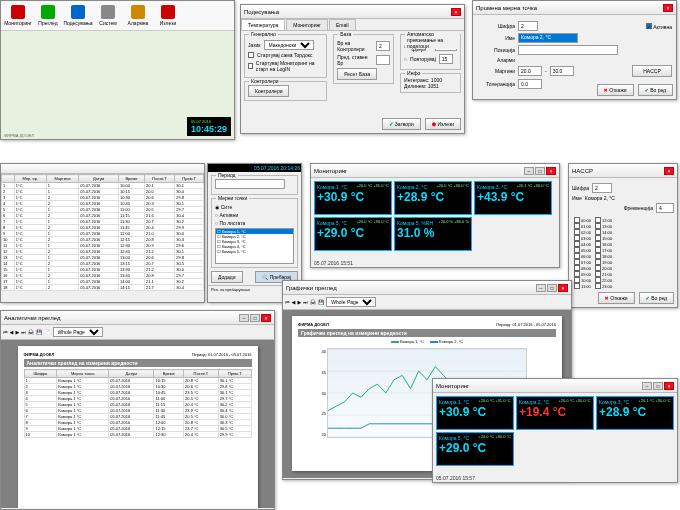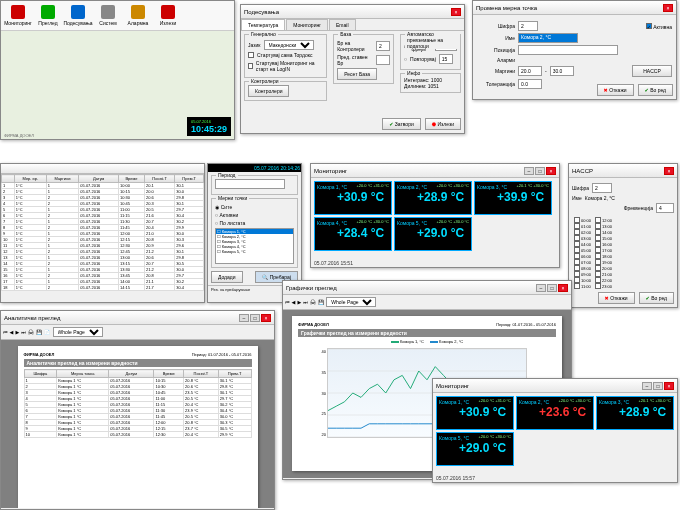--- a/index.html
+++ b/index.html
@@ -51,21 +51,21 @@
 
 
 .aux { left: 207px; top: 163px; width: 95px; height: 140px; }
 
 
 .mon1 { left: 310px; top: 163px; width: 250px; height: 105px; }
 .mon2 { left: 432px; top: 378px; width: 246px; height: 105px; }
 .monbody { display: flex; flex-wrap: wrap; gap: 2px; padding: 3px; }
 .tile { width: 78px; height: 34px; background: #000; border: 1px solid #0af; padding: 2px; position: relative; }
 .tile .tname { color: #0cf; font-size: 5px; }
-.tile .tval { color: #0df; font-size: 12px; font-weight: bold; font-family: Arial; margin-left: 20px; }
+.tile .tval { color: #0df; font-size: 12px; font-weight: bold; font-family: Arial; }
 .tile .tval.red { color: #f33; }
 .tile .sub { position: absolute; top: 1px; right: 2px; font-size: 4px; color: #8f8; text-align: right; line-height: 5px; }
 .monfoot { position: absolute; bottom: 1px; left: 3px; font-size: 5px; color: #333; }
 
 
 .haccp { left: 568px; top: 163px; width: 110px; height: 145px; }
 .timecols { display: flex; gap: 4px; padding: 2px; }
 .timecol { display: flex; flex-direction: column; gap: 0; }
 .timecell { display: flex; align-items: center; gap: 1px; font-size: 4px; }
 
@@ -497,35 +497,35 @@
 +31.0 °C</div>
       </div>
       <div class="tile">
         <div class="tname">Комора 2, °C</div>
         <div class="tval ">+28.9 °C</div>
         <div class="sub">+20.0 °C
 +30.0 °C</div>
       </div>
       <div class="tile">
         <div class="tname">Комора 3, °C</div>
-        <div class="tval ">+39.9 °C</div>
+        <div class="tval ">+43.9 °C</div>
         <div class="sub">+20.1 °C
-+30.0 °C</div>
-      </div>
-      <div class="tile">
-        <div class="tname">Комора 4, °C</div>
-        <div class="tval ">+28.4 °C</div>
-        <div class="sub">+20.0 °C
 +30.0 °C</div>
       </div>
       <div class="tile">
         <div class="tname">Комора 5, °C</div>
         <div class="tval ">+29.0 °C</div>
         <div class="sub">+20.0 °C
 +30.0 °C</div>
+      </div>
+      <div class="tile">
+        <div class="tname">Комора 5, %RH</div>
+        <div class="tval ">31.0 %</div>
+        <div class="sub">+20.0 %
++80.0 %</div>
       </div>
     </div>
   <div class="monfoot">05.07.2016 15:51</div>
 </div>
 
 <div class="win haccp">
   <div class="titlebar">
       <span>HACCP</span>
     <div class="winbtns">
         <div class="winbtn x">×</div>
@@ -785,21 +785,21 @@
     </div>
   <div class="monbody" id="tiles2">
       <div class="tile">
         <div class="tname">Комора 1, °C</div>
         <div class="tval ">+30.9 °C</div>
         <div class="sub">+20.0 °C
 +31.0 °C</div>
       </div>
       <div class="tile">
         <div class="tname">Комора 2, °C</div>
-        <div class="tval red">+23.6 °C</div>
+        <div class="tval red">+19.4 °C</div>
         <div class="sub">+20.0 °C
 +30.0 °C</div>
       </div>
       <div class="tile">
         <div class="tname">Комора 3, °C</div>
         <div class="tval ">+28.9 °C</div>
         <div class="sub">+20.1 °C
 +30.0 °C</div>
       </div>
       <div class="tile">

